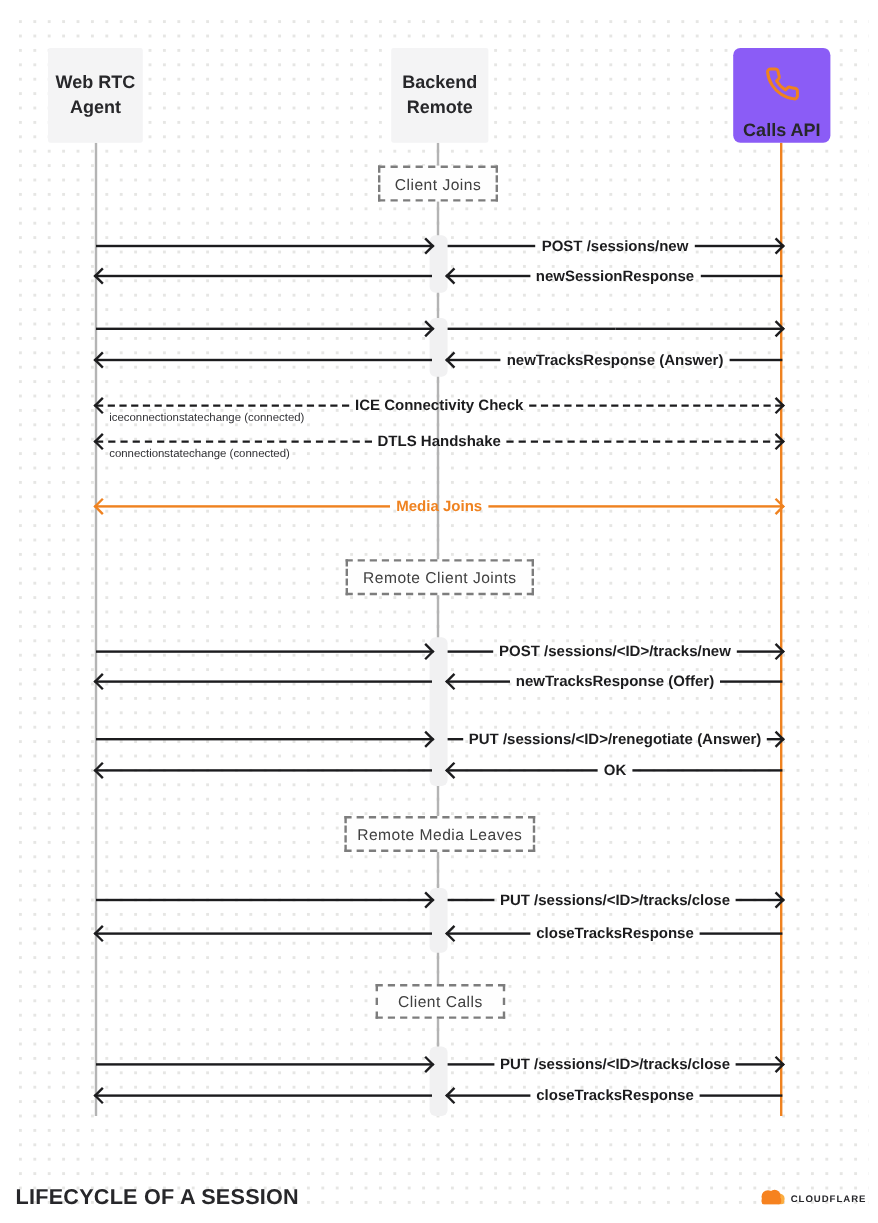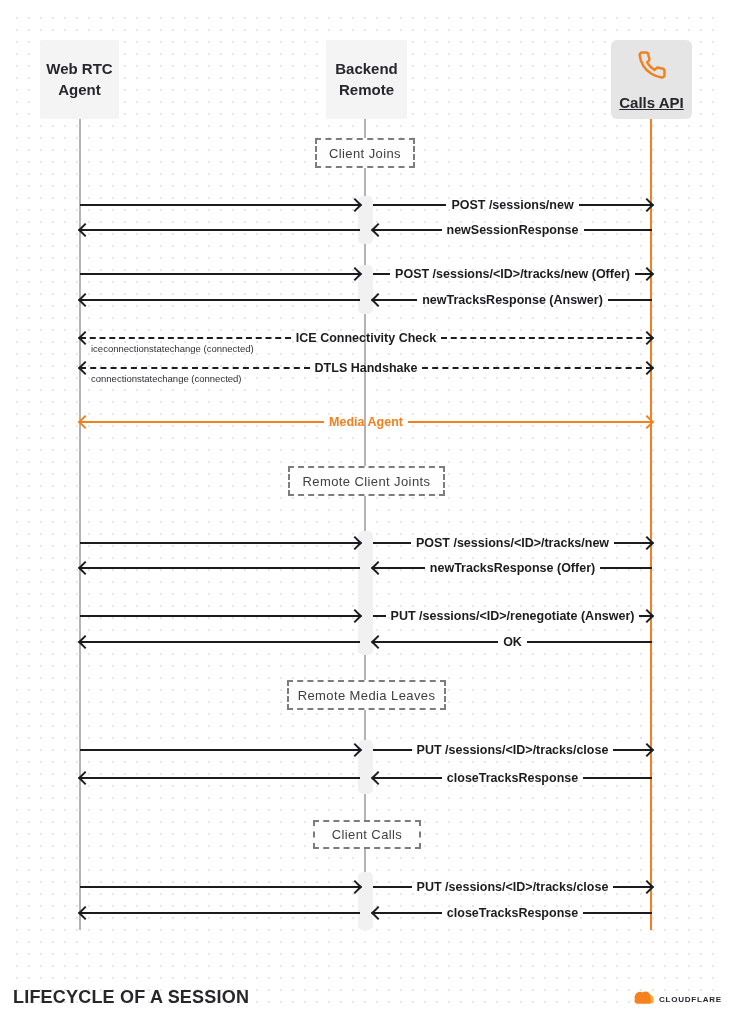--- a/index.html
+++ b/index.html
@@ -11,21 +11,21 @@
   .dots{position:absolute;inset:8px;
     background-image:radial-gradient(circle,#e6e6e4 1.2px,transparent 1.2px);
     background-size:12px 12px;background-position:3px 4px;}
   
   .lifeline{position:absolute;top:119px;height:811px;width:2px;background:var(--llgray);}
   .lifeline.orange{background:var(--orange);}
   
   .pbox{position:absolute;top:40px;height:79px;background:#f4f4f5;display:flex;flex-direction:column;
     align-items:center;justify-content:center;text-align:center;font-weight:700;font-size:15px;
     line-height:1.35;color:#27272a;border-radius:2px;}
-  .pbox.warm{background:#e5e5e5;border-radius:6px;justify-content:flex-start;padding-top:10px;box-sizing:border-box;text-decoration:underline;}
+  .pbox.warm{background:#8b5cf6;border-radius:6px;justify-content:flex-end;padding-top:10px;box-sizing:border-box;}
   .pbox.warm .plabel{margin-top:8px;}
   
   .abar{position:absolute;left:358px;width:15px;background:#f1f1f2;border-radius:5px;}
   
   .section{position:absolute;border:2px dashed #7d7d7d;background:#fefefe;display:flex;align-items:center;
     justify-content:center;font-size:13px;font-weight:500;letter-spacing:.4px;color:#404040;box-sizing:border-box;}
   
   .row{position:absolute;display:flex;align-items:center;height:14px;}
   .seg-l{left:80px;width:280px;}
   .seg-r{left:373px;width:279px;}
@@ -112,21 +112,20 @@
       <div class="ch l"></div>
       <div class="ln"></div>
     </div>
 
   <div class="row seg-l" style="top:267px">
       <div class="ln"></div>
       <div class="ch r"></div>
     </div>
   <div class="row seg-r" style="top:267px">
       <div class="ln"></div>
-      <span class="lbl">POST /sessions/&lt;ID&gt;/tracks/new (Offer)</span>
       <div class="ln"></div>
       <div class="ch r"></div>
     </div>
 
   <div class="row seg-r" style="top:293px">
       <div class="ch l"></div>
       <div class="ln"></div>
       <span class="lbl">newTracksResponse (Answer)</span>
       <div class="ln"></div>
     </div>
@@ -149,21 +148,21 @@
       <div class="ln"></div>
       <span class="lbl">DTLS Handshake</span>
       <div class="ln"></div>
       <div class="ch r"></div>
     </div>
   <div class="note" style="left:91px;top:373px">connectionstatechange (connected)</div>
 
   <div class="row seg-full orange-row" style="top:415px">
       <div class="ch l"></div>
       <div class="ln"></div>
-      <span class="lbl">Media Agent</span>
+      <span class="lbl">Media Joins</span>
       <div class="ln"></div>
       <div class="ch r"></div>
     </div>
 
   <div class="row seg-l" style="top:536px">
       <div class="ln"></div>
       <div class="ch r"></div>
     </div>
   <div class="row seg-r" style="top:536px">
       <div class="ln"></div>

